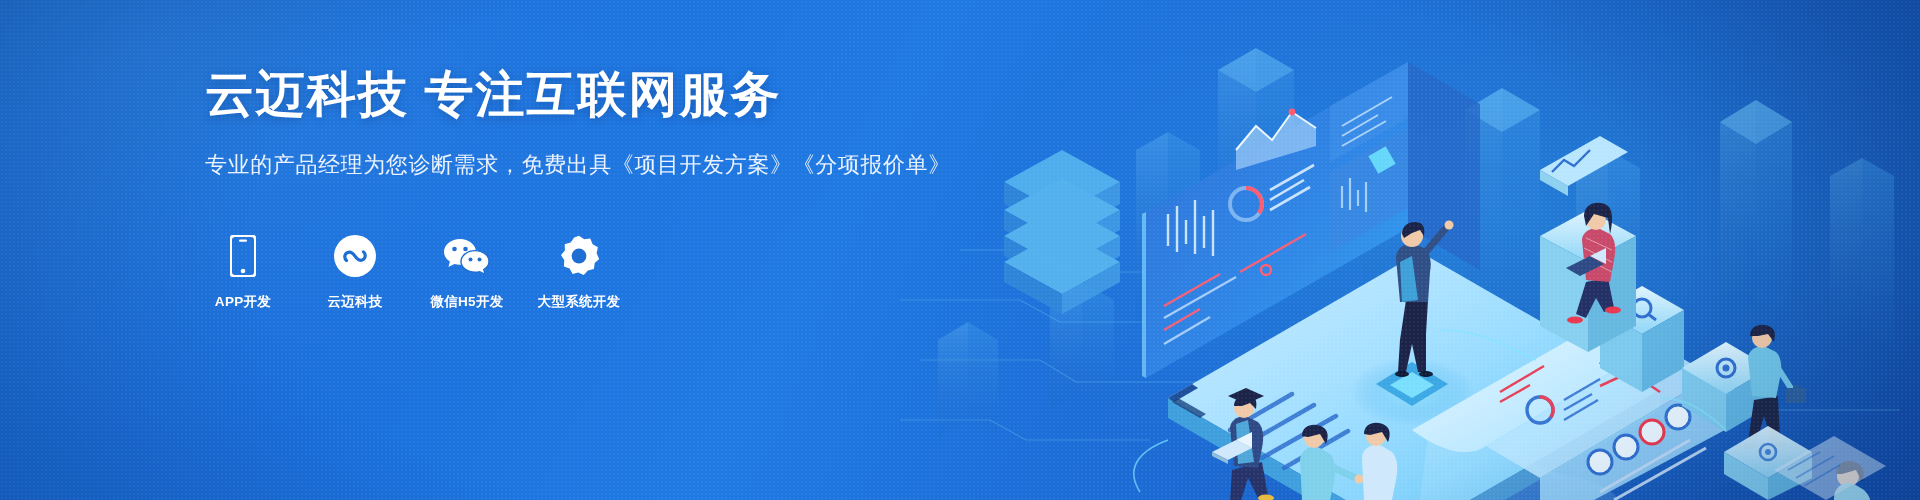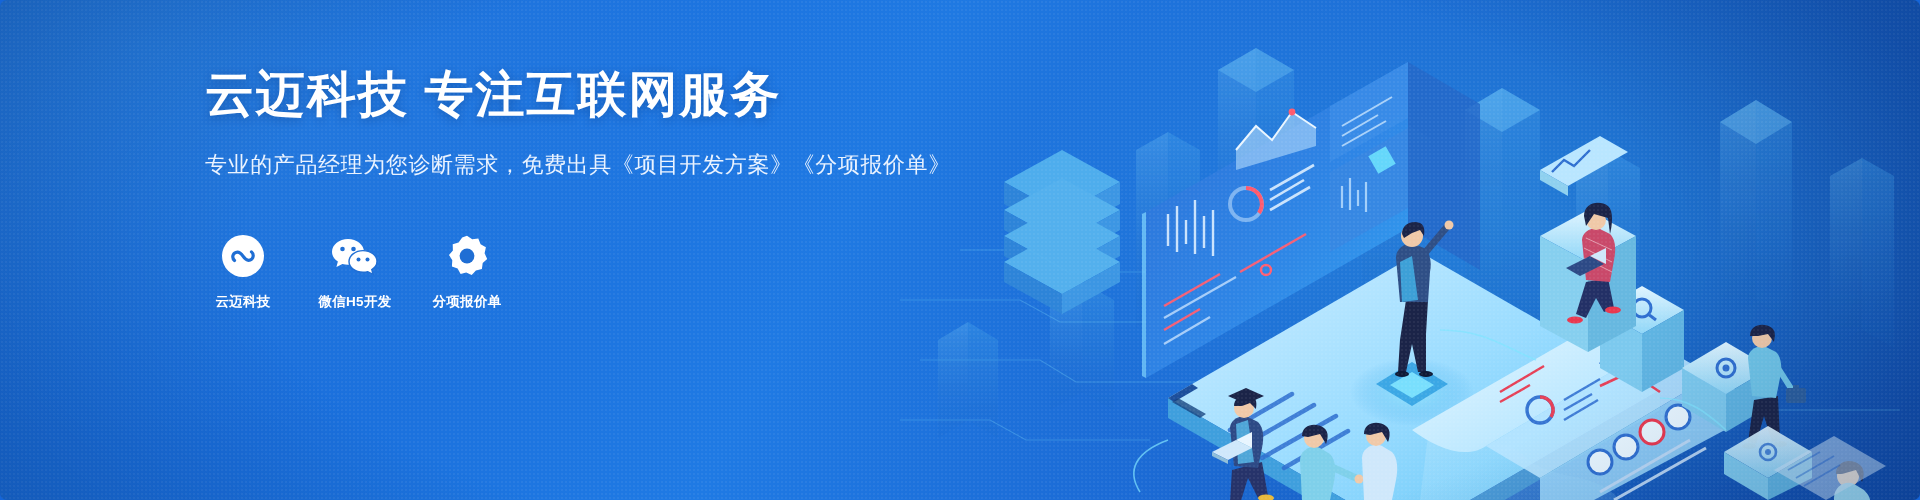--- a/index.html
+++ b/index.html
@@ -10,21 +10,20 @@
   }
 
   #banner {
     position:relative;
     width:1920px; height:500px;
     overflow:hidden;
     background:
       radial-gradient(ellipse 1100px 700px at 78% 45%, rgba(45,150,230,0.55) 0%, rgba(30,110,205,0.15) 45%, rgba(0,0,0,0) 72%),
       radial-gradient(ellipse 900px 600px at 8% 10%, rgba(58,150,235,0.38) 0%, rgba(0,0,0,0) 65%),
       linear-gradient(118deg, #1766cf 0%, #1a6edb 22%, #1f7ae4 44%, #1b6ad6 64%, #1559bd 82%, #0f47a5 100%);
-    border-radius: 7px;
   }
 
   
   #texture {
     position:absolute; inset:0;
     background-image:
       radial-gradient(rgba(255,255,255,0.055) 0.8px, rgba(0,0,0,0) 0.9px);
     background-size:4px 4px;
     pointer-events:none;
   }
@@ -460,20 +459,30 @@
 
   <div id="copy">
     <div id="headline">云迈科技 专注互联网服务</div>
     <div id="subtitle">
       <div class="sub-line">专业的产品经理为您诊断需求，免费出具《项目开发方案》《分项报价单》</div>
     </div>
   </div>
 
   <div id="services">
 
+    <div class="service">
+      <div class="svc-icon">
+        <svg width="26" height="42" viewBox="0 0 26 42">
+          <rect x="0.5" y="0.5" width="25" height="41" rx="4.5" ry="4.5" fill="none" stroke="#fff" stroke-width="3"></rect>
+          <rect x="9" y="4.6" width="8" height="2.2" rx="1.1" fill="#fff"></rect>
+          <circle cx="13" cy="36" r="2.3" fill="#fff"></circle>
+        </svg>
+      </div>
+      <div class="svc-label">APP开发</div>
+    </div>
 
     <div class="service">
       <div class="svc-icon">
         <svg width="42" height="42" viewBox="0 0 42 42">
           <circle cx="21" cy="21" r="21" fill="#fff"></circle>
           <path d="M12.5,25.5 C9.8,23.2 10.4,18.6 13.8,17.4 C17,16.3 19.4,18.8 21,21.2 C22.6,23.6 25,26.1 28.2,25 C31.6,23.8 32.2,19.2 29.5,16.9" fill="none" stroke="#1f6ed4" stroke-width="3.2" stroke-linecap="round"></path>
         </svg>
       </div>
       <div class="svc-label">云迈科技</div>
     </div>
@@ -493,17 +502,17 @@
     </div>
 
 
     <div class="service">
       <div class="svc-icon">
         <svg width="42" height="42" viewBox="0 0 42 42">
           <path d="M21,0.8 L26.2,4.2 L32.3,3.6 L34.6,9.3 L39.9,12.3 L38.6,18.3 L41.2,23.9 L36.7,28 L35.9,34.1 L29.9,35.6 L25.7,40 L20.2,37.4 L14.6,38.9 L11.6,33.5 L5.9,31.4 L6.3,25.3 L3,20.1 L6.9,15.4 L6.7,9.3 L12.6,7.5 L16.2,2.5 Z" fill="#fff"></path>
           <circle cx="21" cy="21" r="7.4" fill="#1f6ed4"></circle>
         </svg>
       </div>
-      <div class="svc-label">分项报价单</div>
+      <div class="svc-label">大型系统开发</div>
     </div>
 
   </div>
 </div>
 
 </body></html>

